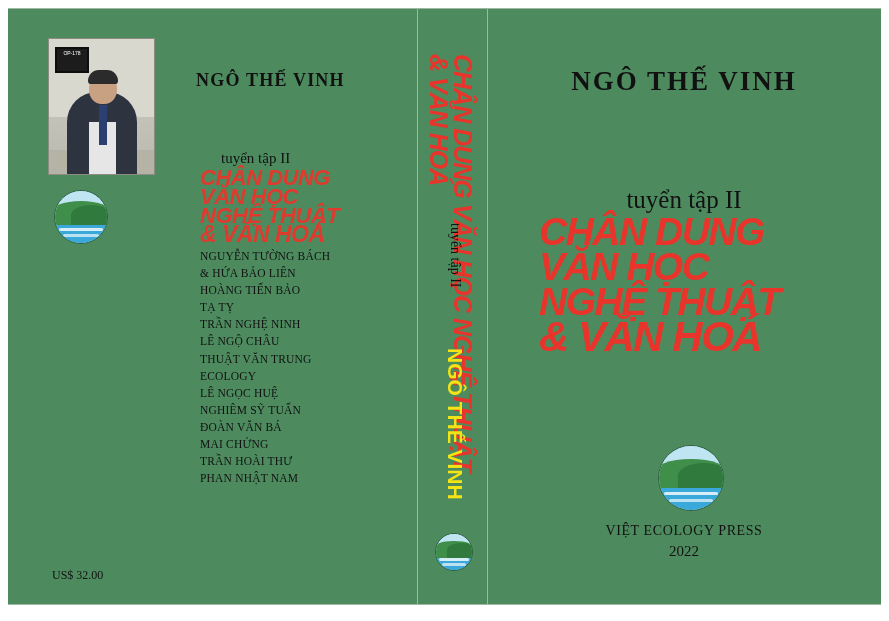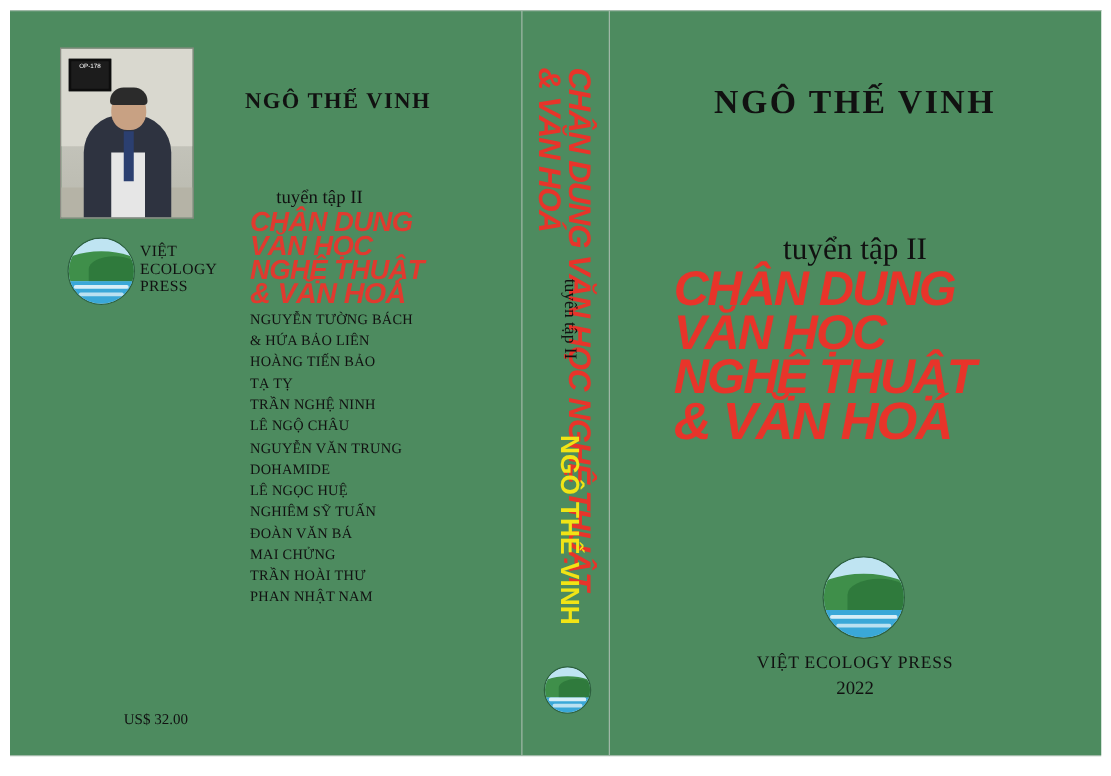--- a/index.html
+++ b/index.html
@@ -226,21 +226,20 @@
     letter-spacing: .2px;
   }
 
   .price {
     position: absolute;
     left: 44px;
     top: 560px;
     font-family: "Liberation Serif", serif;
     font-size: 12px;
     color: #111111;
-    margin-left: 47px;
   }
 
   
   .spine {
     position: absolute;
     left: 417px;
     top: 8px;
     width: 70px;
     height: 596px;
   }
@@ -405,45 +404,40 @@
       <div class="logo-circle">
         <div class="logo-sky"></div>
         <div class="logo-hill"></div>
         <div class="logo-hill2"></div>
         <div class="logo-water"></div>
         <div class="logo-wave"></div>
         <div class="logo-wave2"></div>
       </div>
     </div>
 
-    <div class="vep-text-back">
-      <div>VIỆT</div>
-      <div>ECOLOGY</div>
-      <div>PRESS</div>
-    </div>
 
     <div class="back-author">NGÔ THẾ VINH</div>
     <div class="back-vol">tuyển tập II</div>
 
     <div class="back-title">
       <div>CHÂN DUNG</div>
       <div>VĂN HỌC</div>
       <div>NGHỆ THUẬT</div>
       <div class="l4 amp">&amp; VĂN HOÁ</div>
     </div>
 
     <div class="contributors">
       <div>NGUYỄN TƯỜNG BÁCH</div>
       <div>&amp; HỨA BẢO LIÊN</div>
       <div>HOÀNG TIẾN BẢO</div>
       <div>TẠ TỴ</div>
       <div>TRẦN NGHỆ NINH</div>
       <div>LÊ NGỘ CHÂU</div>
-      <div>NGUYỄN VĂN TRUNG</div>
-      <div>DOHAMIDE</div>
+      <div>THUẬT VĂN TRUNG</div>
+      <div>ECOLOGY</div>
       <div>LÊ NGỌC HUỆ</div>
       <div>NGHIÊM SỸ TUẤN</div>
       <div>ĐOÀN VĂN BÁ</div>
       <div>MAI CHỬNG</div>
       <div>TRẦN HOÀI THƯ</div>
       <div>PHAN NHẬT NAM</div>
     </div>
 
     <div class="price">US$ 32.00</div>
   </div>

